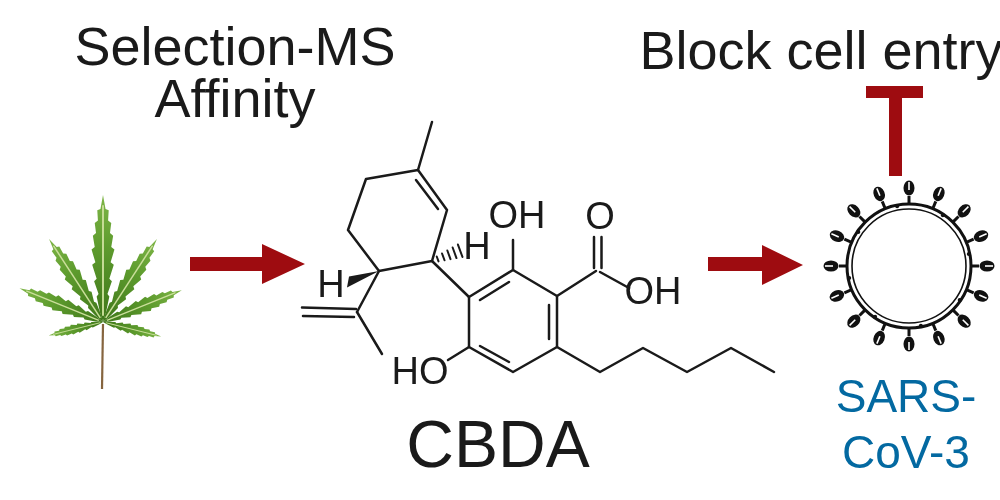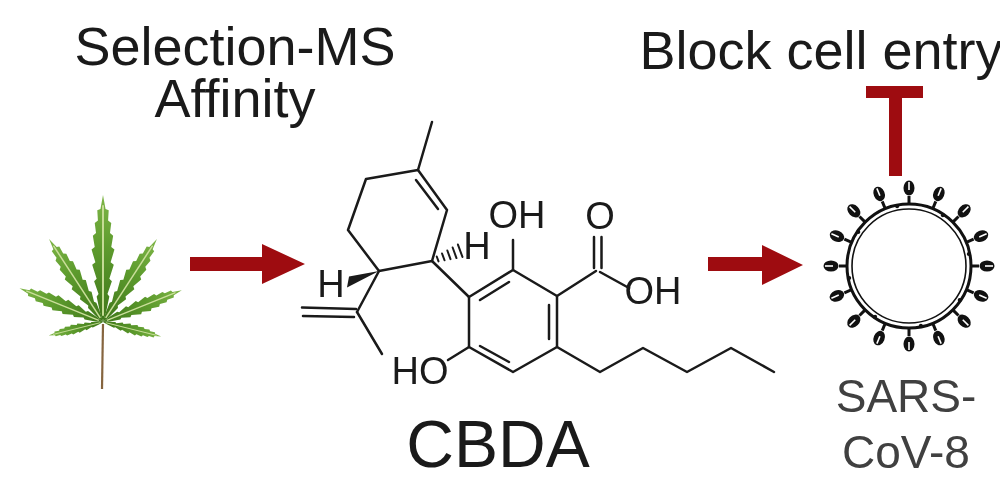--- a/index.html
+++ b/index.html
@@ -8,21 +8,21 @@
     font-family:"Liberation Sans", sans-serif;overflow:hidden;
   }
   #stage svg{position:absolute;left:0;top:0;}
   .label{
     position:absolute;transform:translateX(-50%);text-align:center;
     color:#1a1a1a;white-space:nowrap;
   }
   .label-method{left:235px;top:20px;font-size:54px;line-height:52px;}
   .label-action{left:821px;top:24px;font-size:54px;line-height:52px;}
   .label-compound{left:498px;top:420px;font-size:66px;line-height:48px;}
-  .label-virus{left:906px;top:368px;font-size:46px;line-height:56px;color:#404040;}
+  .label-virus{left:906px;top:368px;font-size:46px;line-height:56px;color:#0369a1;}
   .atom-label{
     font-family:"Liberation Sans", sans-serif;
     fill:#1a1a1a;font-size:38px;
   }
 </style>
 </head>
 <body>
 
 <div id="stage">
 
@@ -145,16 +145,16 @@
     <div>Selection-MS</div>
     <div>Affinity</div>
   </div>
 
   <div class="label label-action">Block cell entry</div>
 
   <div class="label label-compound">CBDA</div>
 
   <div class="label label-virus">
     <div>SARS-</div>
-    <div>CoV-8</div>
+    <div>CoV-3</div>
   </div>
 
 </div>
 
 </body></html>

